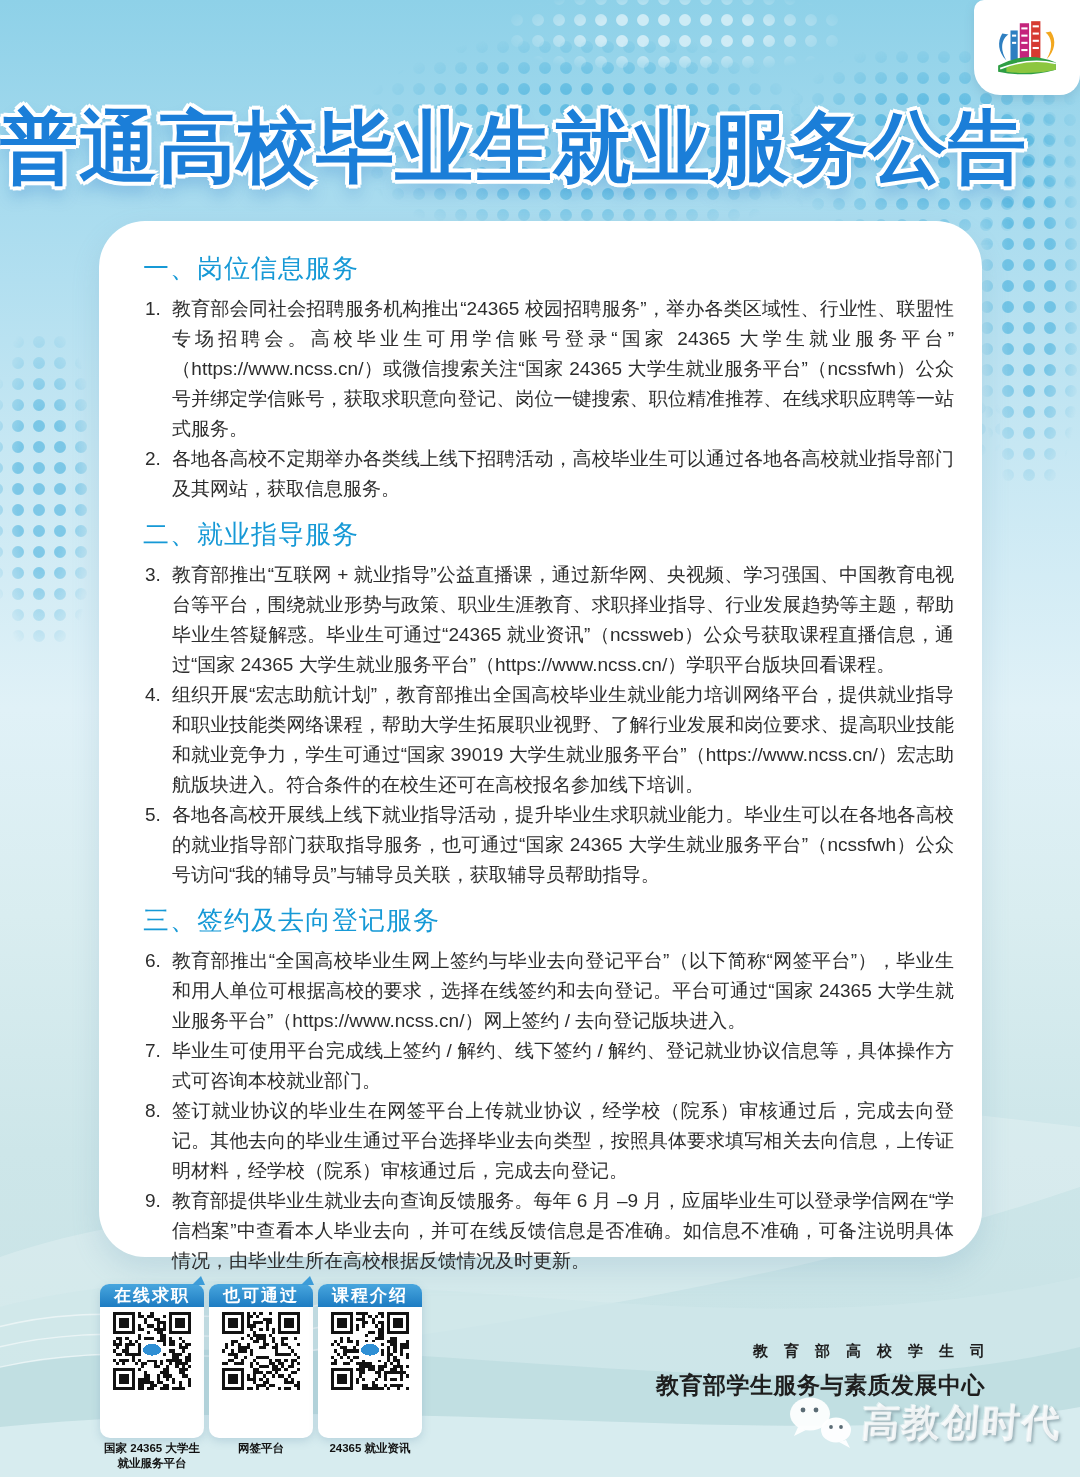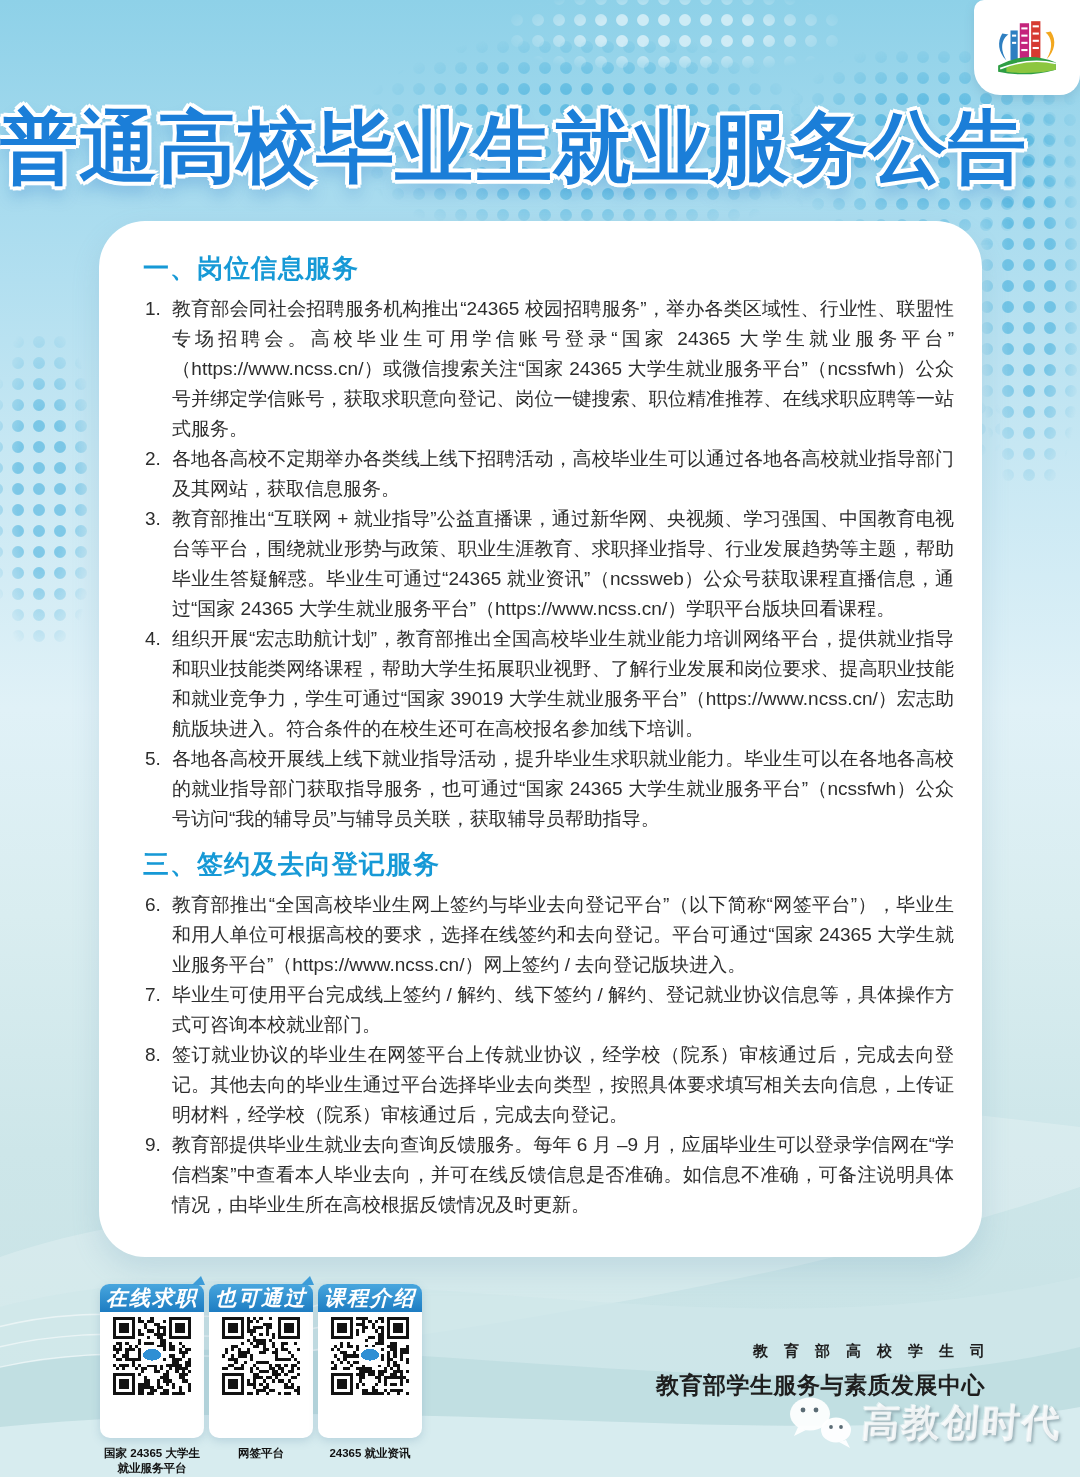--- a/index.html
+++ b/index.html
@@ -32,34 +32,34 @@
   
   .title{position:absolute;left:0;top:96px;width:1080px;text-align:left;
     font-size:78px;font-weight:800;letter-spacing:1px;color:#1b7ed8;margin:0;
     text-shadow:-3px -3px 0 #fff,3px -3px 0 #fff,-3px 3px 0 #fff,3px 3px 0 #fff,
       -4px 0 0 #fff,4px 0 0 #fff,0 -4px 0 #fff,0 4px 0 #fff,
       0 10px 16px rgba(21,101,192,.35);}
   
   .card{position:absolute;left:99px;top:221px;width:883px;height:1036px;background:#ffffff;
     border-radius:46px;box-shadow:0 12px 28px rgba(100,150,180,.20);
     box-sizing:border-box;padding:30px 28px 0 46px;}
-  .sec-head{font-size:26px;font-weight:700;color:#1699d6;margin:13px 0 8px -2px;letter-spacing:1px;}
+  .sec-head{font-size:26px;font-weight:400;color:#1699d6;margin:13px 0 8px -2px;letter-spacing:1px;}
   .sec-head.first{margin-top:0;}
   .items{list-style:none;margin:0;padding:0;}
   .item{display:flex;font-size:19px;line-height:30px;color:#2d2d2d;}
   .item .num{width:27px;flex:0 0 27px;text-align:left;}
   .item .txt{flex:1;text-align:justify;}
   
   .qr-row{position:absolute;left:100px;top:1284px;display:flex;gap:5px;}
   .qr-card{width:104px;height:154px;background:#fff;border-radius:10px;position:relative;
     box-shadow:0 3px 8px rgba(90,140,170,.25);display:flex;flex-direction:column;}
   .qr-head{height:33px;border-radius:9px 9px 0 0;position:relative;
     background:linear-gradient(180deg,#48a6de 0%,#1d7cc2 100%);
-    color:#fff;font-size:21px;font-weight:800;letter-spacing:2px;
-    display:flex;align-items:center;justify-content:center;font-style:italic;}
+    color:#fff;font-size:17px;font-weight:800;letter-spacing:2px;
+    display:flex;align-items:center;justify-content:center;}
   .qr-card.peak .qr-head::after{content:"";position:absolute;top:-8px;right:-1px;
     border-left:9px solid transparent;border-right:4px solid transparent;
     border-bottom:9px solid #3d9cd8;}
   .qr-body{flex:1;display:flex;flex-direction:column;align-items:center;padding-top:5px;gap:48px;}
   .qr-svg{width:78px;height:78px;}
   .qr-caption{font-size:11.5px;font-weight:800;color:#111;text-align:center;line-height:1.3;
     margin-top:3px;padding:0 3px;}
   
   .org{position:absolute;right:95px;top:1342px;text-align:right;color:#1e1e1e;font-weight:800;}
   .org-line1{font-size:15px;letter-spacing:16px;margin-right:-16px;white-space:nowrap;}
@@ -127,20 +127,21 @@
       <li class="item">
         <span class="num">1.</span>
         <span class="txt">教育部会同社会招聘服务机构推出“24365 校园招聘服务”，举办各类区域性、行业性、联盟性专场招聘会。高校毕业生可用学信账号登录“国家 24365 大学生就业服务平台”（https://www.ncss.cn/）或微信搜索关注“国家 24365 大学生就业服务平台”（ncssfwh）公众号并绑定学信账号，获取求职意向登记、岗位一键搜索、职位精准推荐、在线求职应聘等一站式服务。</span>
       </li>
       <li class="item">
         <span class="num">2.</span>
         <span class="txt">各地各高校不定期举办各类线上线下招聘活动，高校毕业生可以通过各地各高校就业指导部门及其网站，获取信息服务。</span>
       </li>
     </ol>
 
+    <div class="sec-head">二、就业指导服务</div>
     <ol class="items">
       <li class="item">
         <span class="num">3.</span>
         <span class="txt">教育部推出“互联网 + 就业指导”公益直播课，通过新华网、央视频、学习强国、中国教育电视台等平台，围绕就业形势与政策、职业生涯教育、求职择业指导、行业发展趋势等主题，帮助毕业生答疑解惑。毕业生可通过“24365 就业资讯”（ncssweb）公众号获取课程直播信息，通过“国家 24365 大学生就业服务平台”（https://www.ncss.cn/）学职平台版块回看课程。</span>
       </li>
       <li class="item">
         <span class="num">4.</span>
         <span class="txt">组织开展“宏志助航计划”，教育部推出全国高校毕业生就业能力培训网络平台，提供就业指导和职业技能类网络课程，帮助大学生拓展职业视野、了解行业发展和岗位要求、提高职业技能和就业竞争力，学生可通过“国家 39019 大学生就业服务平台”（https://www.ncss.cn/）宏志助航版块进入。符合条件的在校生还可在高校报名参加线下培训。</span>
       </li>
       <li class="item">

